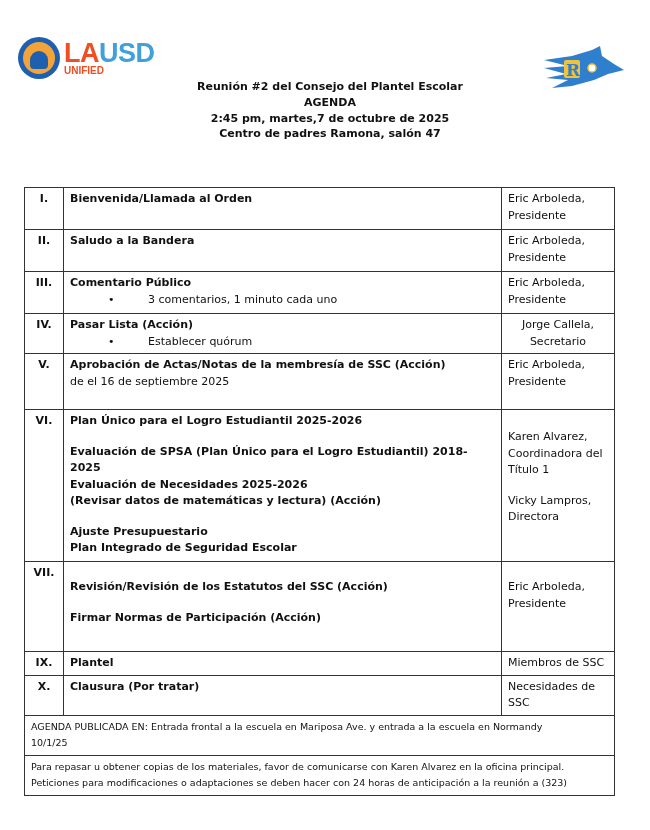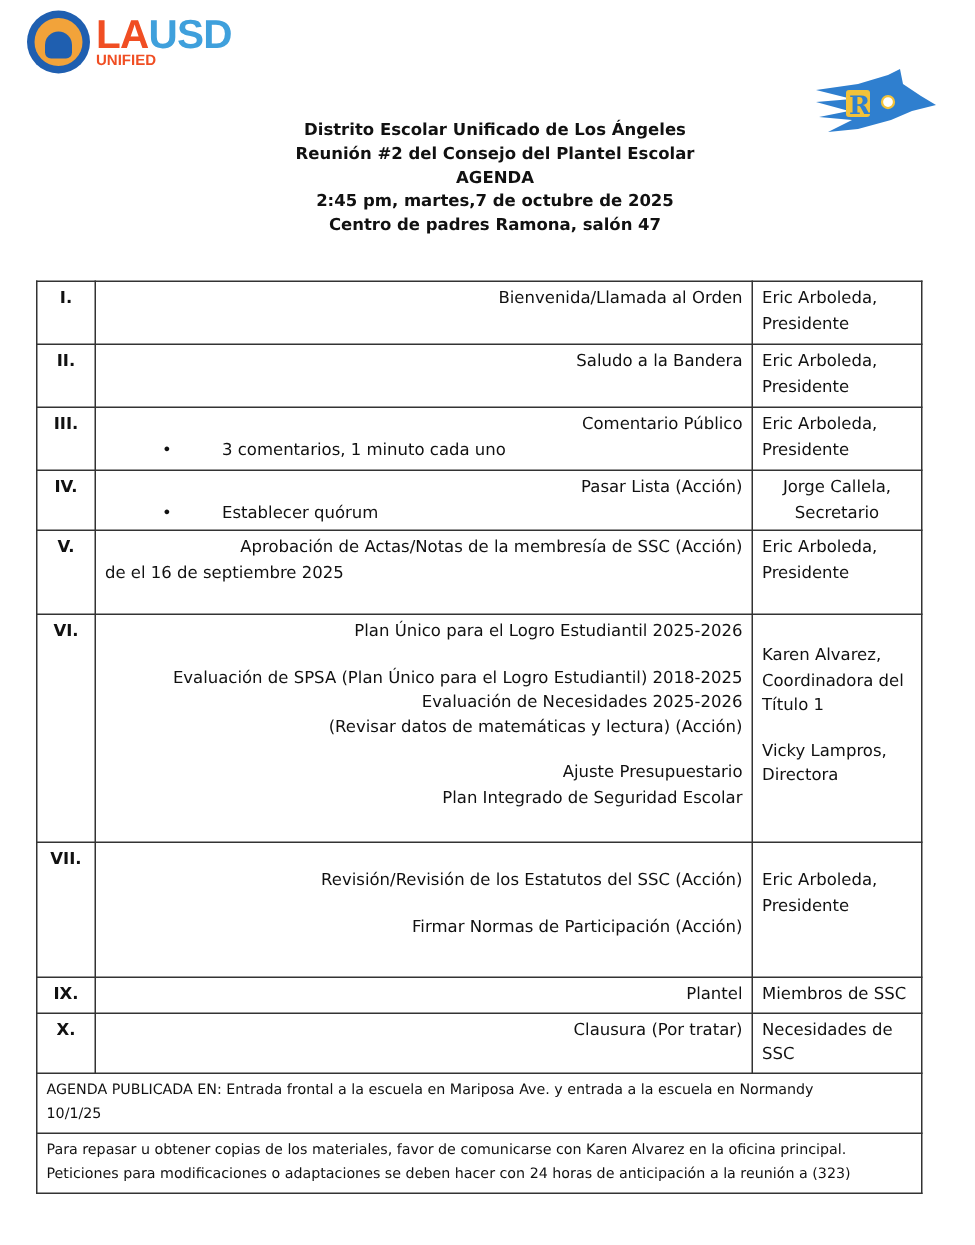--- a/index.html
+++ b/index.html
@@ -1,34 +1,34 @@
 <!DOCTYPE html>
 <html><head>
 <meta charset="utf-8">
 <style>
   html, body { margin: 0; padding: 0; background: #ffffff; }
   body { width: 650px; height: 830px; position: relative; overflow: hidden;
          font-family: "DejaVu Sans", sans-serif; color: #111; }
-  .logo-lausd { position: absolute; left: 18px; top: 6px; height: 44px; display: flex; align-items: center; justify-content: space-between; }
+  .logo-lausd { position: absolute; left: 18px; top: 36px; height: 44px; display: flex; align-items: center; justify-content: space-between; }
   .seal { width: 42px; height: 42px; border-radius: 50%; background: #1f5fb0; position: relative; }
   .seal::before { content: ""; position: absolute; left: 5px; top: 5px; width: 32px; height: 32px; border-radius: 50%; background: #f2a33a; }
   .seal::after { content: ""; position: absolute; left: 12px; top: 14px; width: 18px; height: 18px; border-radius: 50% 50% 4px 4px; background: #1f5fb0; }
   .wordmark { margin-left: 4px; display: flex; flex-direction: column; line-height: 1; }
   .wordmark .big { font-family: "Liberation Sans", sans-serif; font-weight: bold; font-size: 27px; letter-spacing: -0.5px; }
   .wordmark .la { color: #f04e23; }
   .wordmark .usd { color: #3fa0dc; }
   .wordmark .unified { font-family: "Liberation Sans", sans-serif; font-weight: bold; font-size: 10px; color: #f04e23; margin-top: -1px; }
   .logo-roadrunner { position: absolute; left: 542px; top: 46px; width: 82px; height: 44px; }
   .header { position: absolute; left: 150px; top: 79px; width: 360px; text-align: center; font-weight: bold; font-size: 11px; line-height: 15.8px; }
   table.agenda { position: absolute; left: 24px; top: 187px; width: 591px; border-collapse: collapse; font-size: 11px; }
   table.agenda td { border: 1.5px solid #333; vertical-align: top; padding: 3px 6px; line-height: 16.5px; }
   td.num { width: 26px; font-weight: bold; text-align: center; }
   td.role { width: 100px; }
   td.role.center { text-align: center; }
-  .b { font-weight: normal; text-align: right; }
+  .b { font-weight: bold; }
   .bullet { padding-left: 38px; }
   .bullet::before { content: "•"; display: inline-block; width: 40px; }
   .indent { padding-left: 8px; }
   td.note { font-size: 9.5px; line-height: 15px; padding: 2px 6px; }
 </style>
 </head>
 <body>
 
 <div class="logo-lausd">
   <div class="seal"></div>
@@ -39,21 +39,20 @@
 </div>
 
 <svg class="logo-roadrunner" viewBox="0 0 82 44">
   <path d="M2 14 L30 10 L50 4 L58 0 L60 10 L72 18 L82 24 L66 28 L52 34 L30 40 L10 42 L26 34 L4 32 L24 28 L2 22 L26 20 Z" fill="#2f7fcf"></path>
   <rect x="22" y="14" width="16" height="18" rx="2" fill="#f2c23a"></rect>
   <text x="24" y="30" font-family="DejaVu Serif, serif" font-weight="bold" font-size="17" fill="#2f7fcf">R</text>
   <circle cx="50" cy="22" r="4" fill="#ffffff" stroke="#f2c23a" stroke-width="1.5"></circle>
 </svg>
 
 <div class="header">
-  <div>Distrito Escolar Unificado de Los Ángeles</div>
   <div>Reunión #2 del Consejo del Plantel Escolar</div>
   <div>AGENDA</div>
   <div>2:45 pm, martes,7  de octubre de 2025</div>
   <div>Centro de padres Ramona, salón 47</div>
 </div>
 
 <table class="agenda">
   <tbody>
       <tr style="height:42px">
     <td class="num">I.</td>

